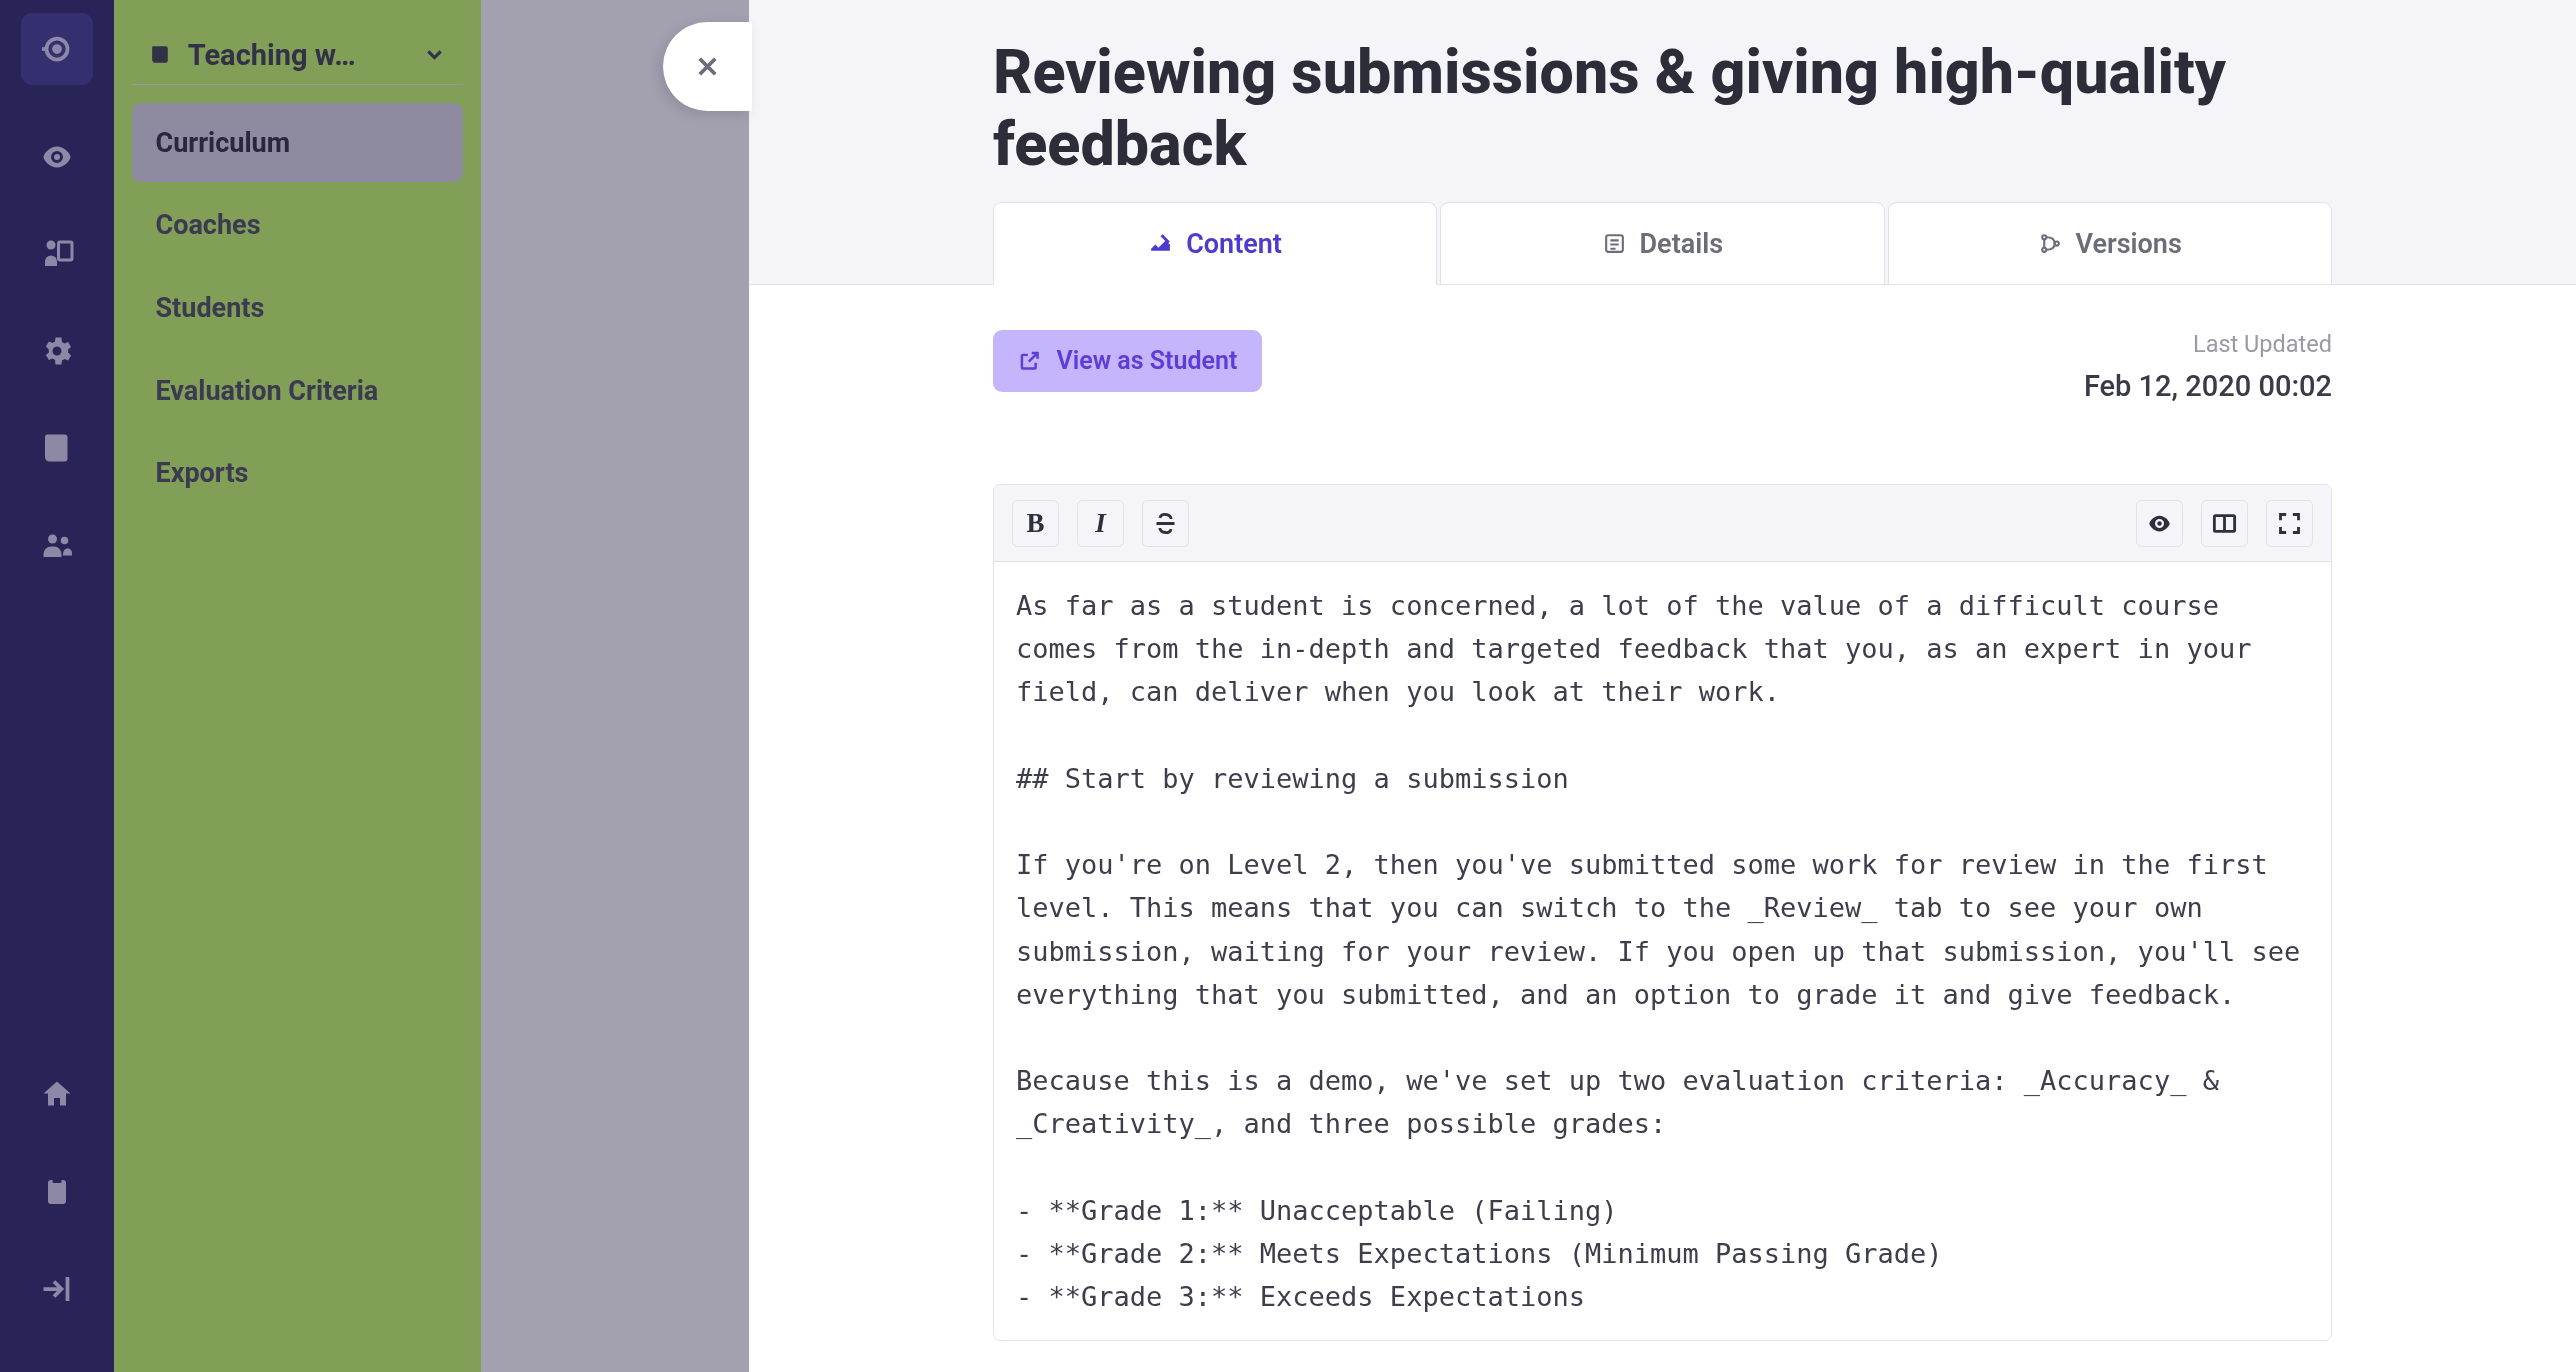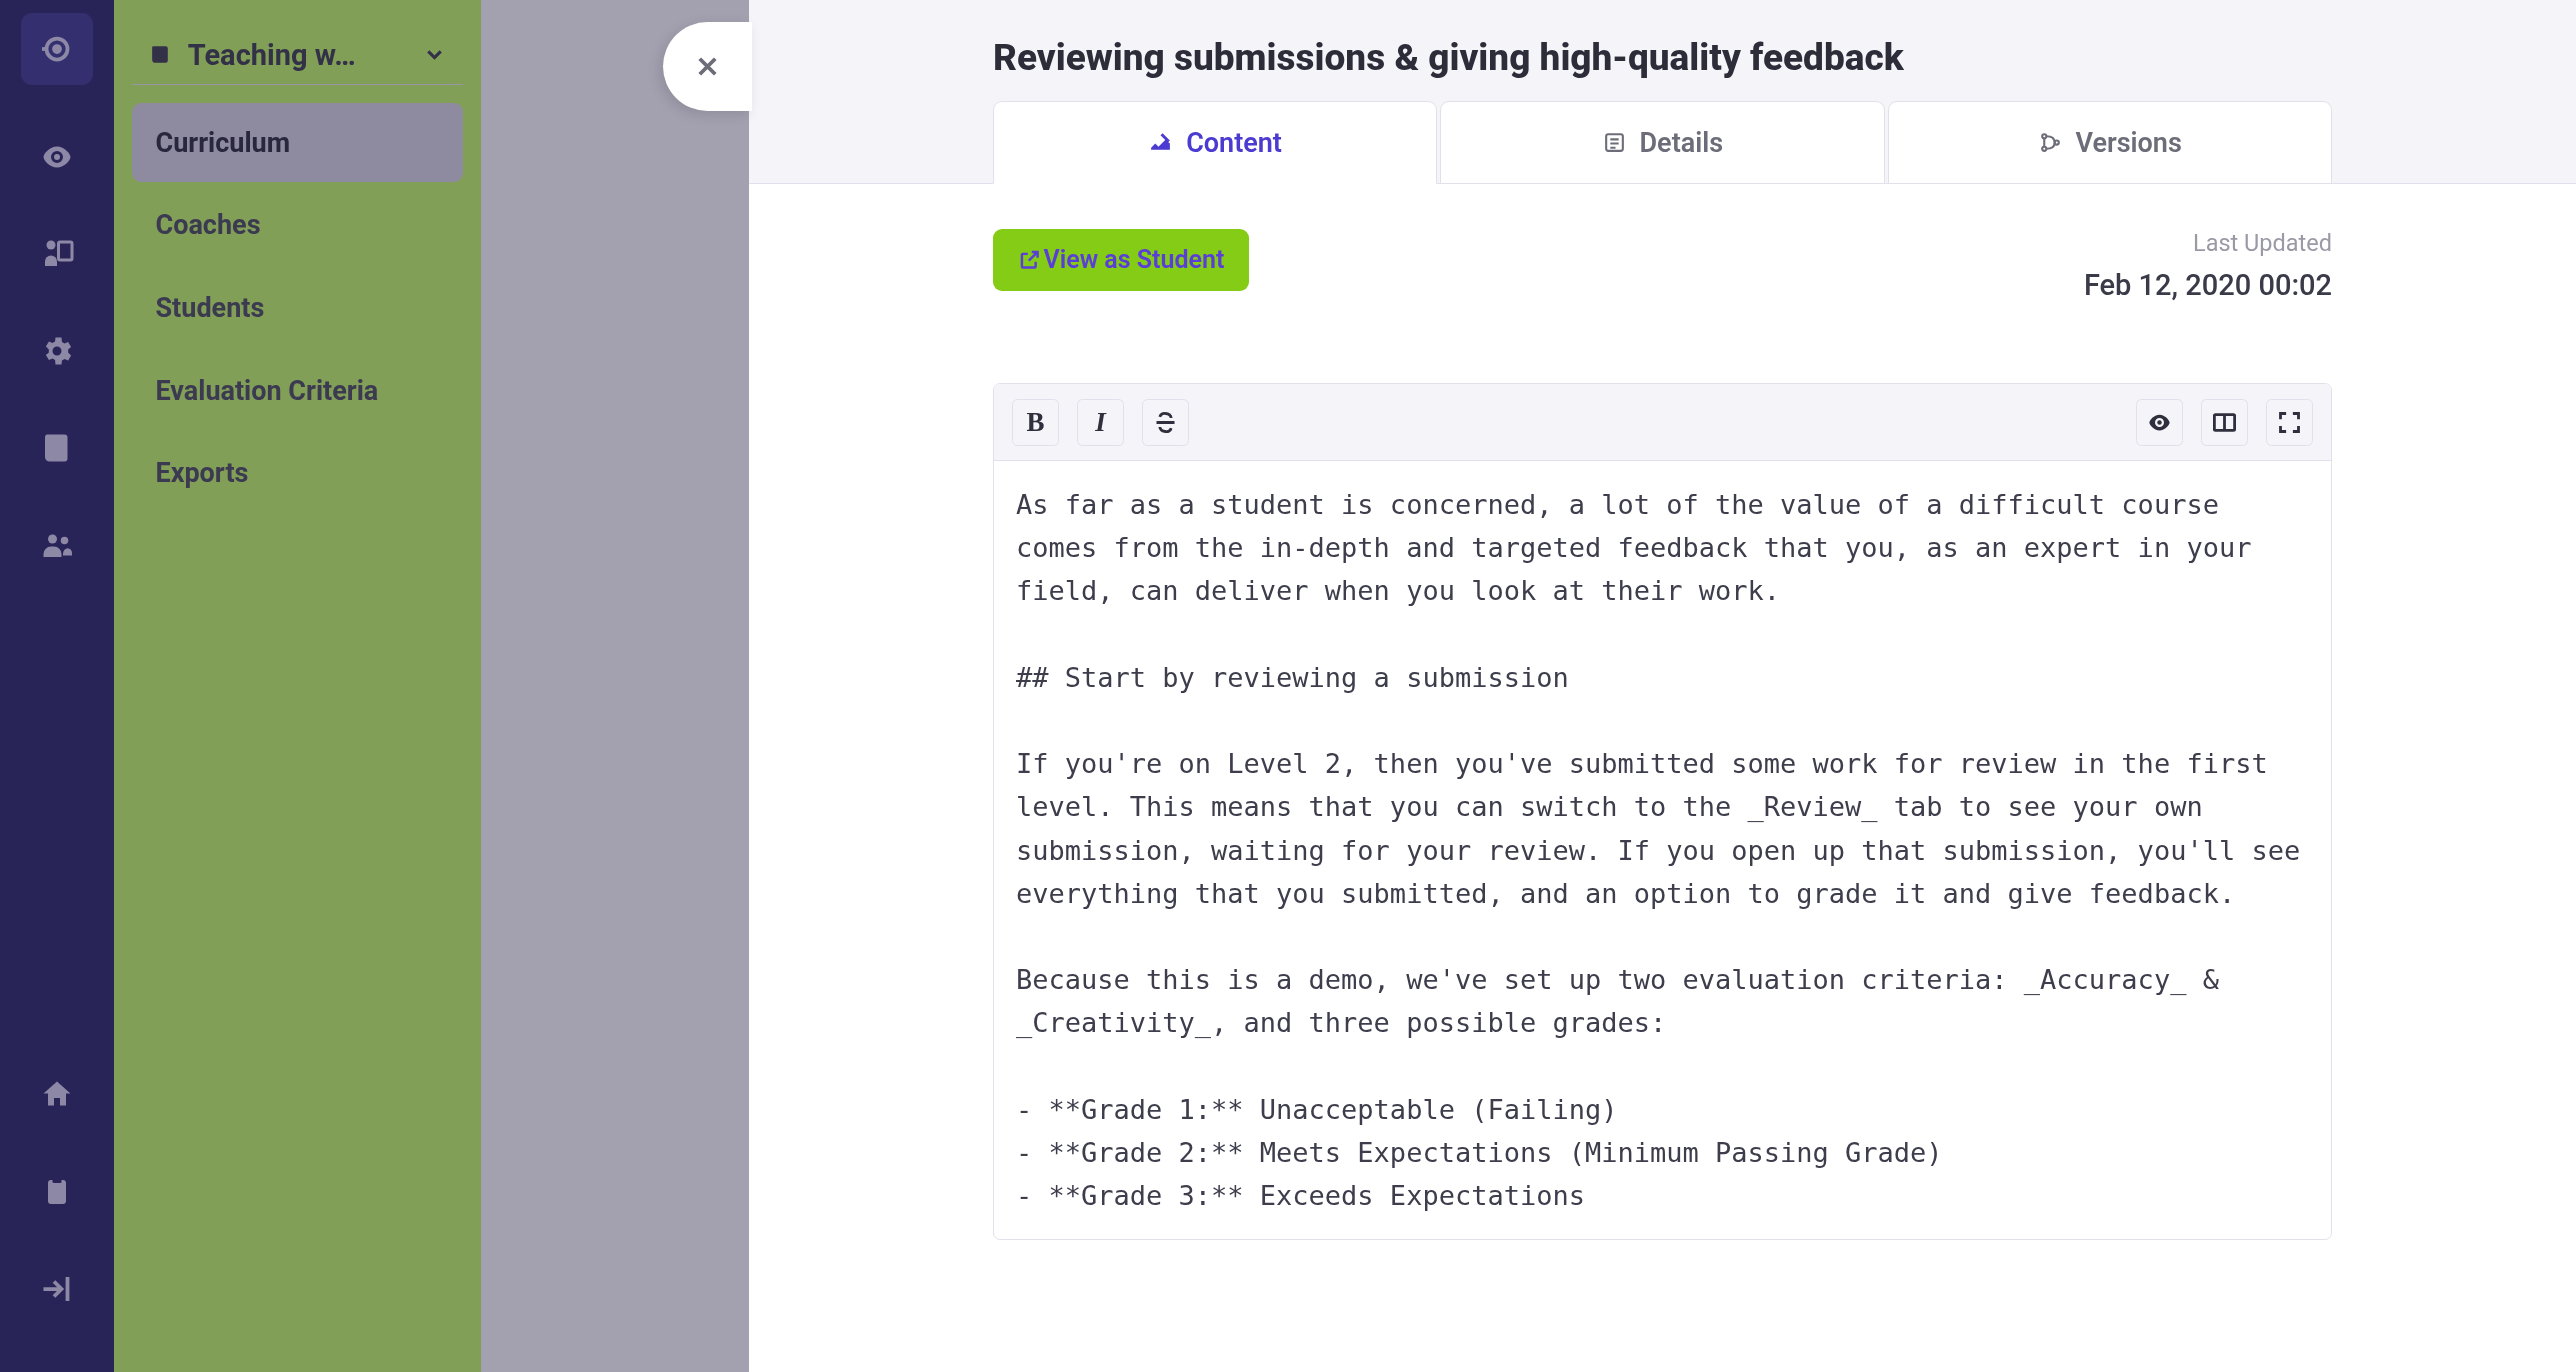--- a/index.html
+++ b/index.html
@@ -92,21 +92,21 @@
       left: 749px; top: 0;
       right: 0; height: 100%;
       background: #f5f4f9;
       display: flex; flex-direction: column;
     }
     .editor-header {
       padding: 36px 244px 0 244px;
       border-bottom: 0.9px solid #e2e0ea;
     }
     .page-title {
-      font-size: 37px; font-weight: 800;
+      font-size: 61px; font-weight: 800;
       color: #2d2d3a;
       margin-bottom: 22px;
     }
     .tabs { display: flex; gap: 3px; }
     .tab {
       flex: 1;
       display: flex; align-items: center; justify-content: center; gap: 12.7px;
       height: 83px;
       background: #fff;
       border: 0.9px solid #e2e0ea;
@@ -127,22 +127,22 @@
       flex: 1;
       background: #fff;
       padding: 45px 244px 0 244px;
       overflow: hidden;
     }
     .meta-row {
       display: flex; justify-content: space-between; align-items: flex-start;
       margin-bottom: 81px;
     }
     .view-btn {
-      display: inline-flex; align-items: center; gap: 2px;
-      background: #84cc16;
+      display: inline-flex; align-items: center; gap: 15px;
+      background: #c4b5fd;
       color: #5a3ed8;
       font-size: 25px; font-weight: 600;
       padding: 16.3px 25px;
       border-radius: 9px;
       cursor: pointer;
     }
     .view-btn svg { width: 23.5px; height: 23.5px; }
     .meta-right { text-align: right; }
     .meta-right .muted { color: #9a99a6; font-size: 23.5px; margin-bottom: 11px; }
     .meta-right .value { color: #3a3a48; font-size: 29px; font-weight: 500; }

